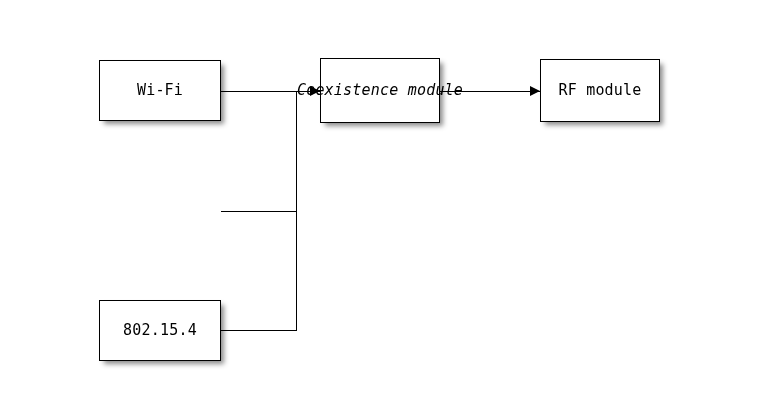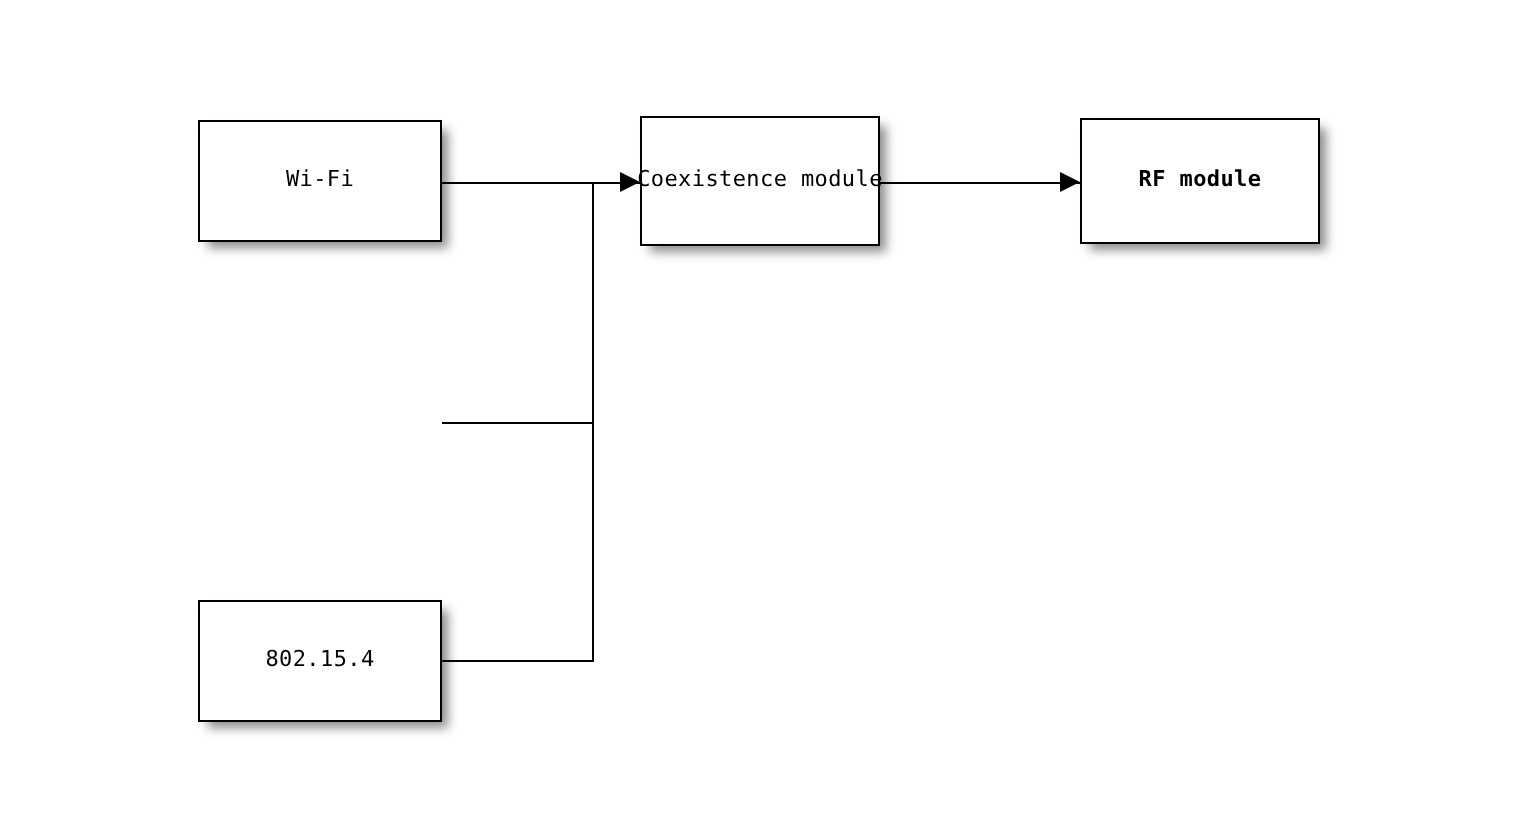--- a/index.html
+++ b/index.html
@@ -19,35 +19,35 @@
   
   .node {
     position: absolute;
     box-sizing: border-box;
     background: #ffffff;
     border: 1.4px solid #000000;
     display: flex;
     align-items: center;
     justify-content: center;
     color: #000000;
-    font-size: 11px;
+    font-size: 15px;
     letter-spacing: 0.2px;
     line-height: 1.1;
     text-align: center;
     box-shadow: 4px 4px 5px -1px rgba(0,0,0,0.45);
     white-space: nowrap;
     user-select: none;
   }
   .node-label { pointer-events: none; }
 
   #node-wifi        { left: 99px;  top: 60px;  width: 122px; height: 61px; }
   #node-bluetooth   { left: 99px;  top: 181px; width: 122px; height: 61px; }
   #node-zigbee      { left: 99px;  top: 300px; width: 122px; height: 61px; }
-  #node-coexistence { left: 320px; top: 58px;  width: 120px; height: 65px; }
-  #node-rf          { left: 540px; top: 59px;  width: 120px; height: 63px; font-weight: bold; }
+  #node-coexistence { left: 320px; top: 58px;  width: 120px; height: 65px; font-style: italic; }
+  #node-rf          { left: 540px; top: 59px;  width: 120px; height: 63px; }
 
   
   .edge-h {
     position: absolute;
     height: 0;
     border-top: 1.4px solid #000000;
   }
   .edge-v {
     position: absolute;
     width: 0;

